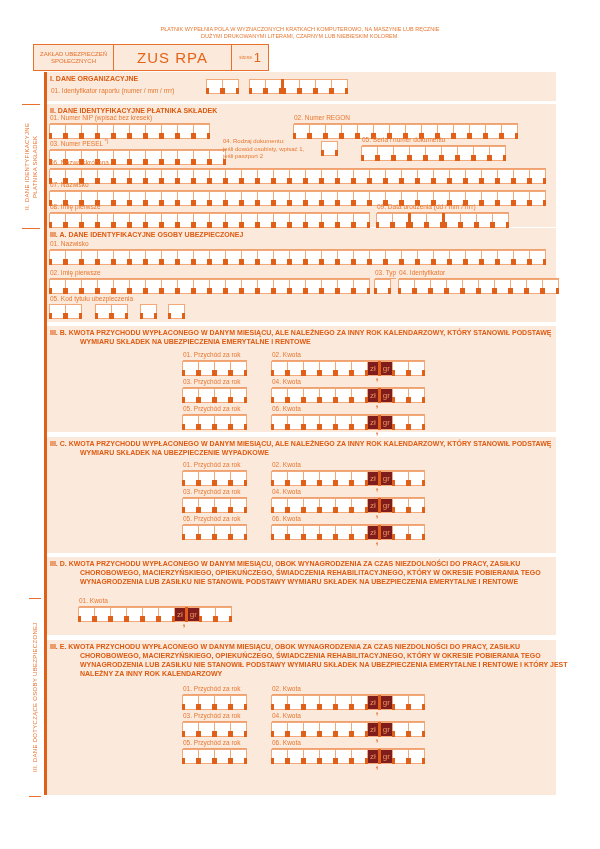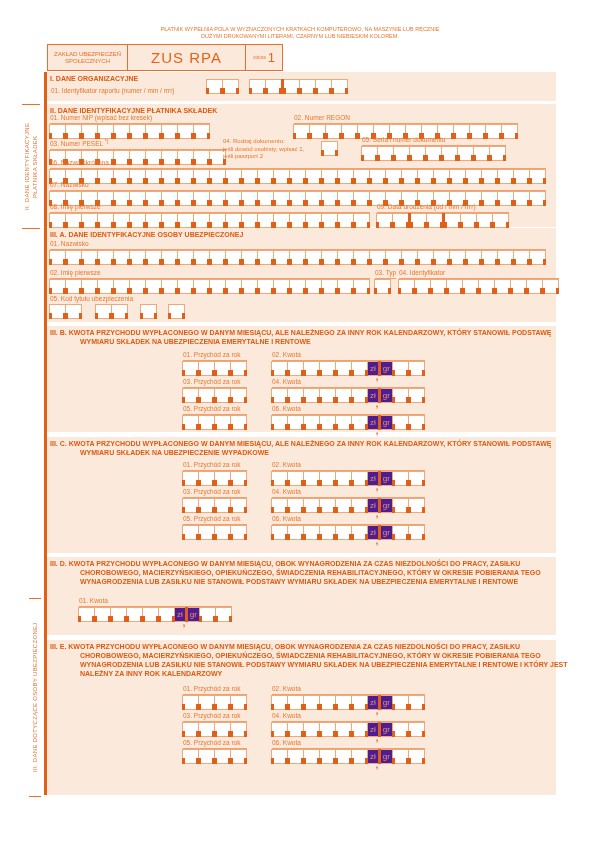--- a/index.html
+++ b/index.html
@@ -3,21 +3,21 @@
 <meta charset="utf-8">
 <style>
   html,body { margin:0; padding:0; background:#ffffff; }
   .page {
     position:relative; width:600px; height:849px; background:#ffffff;
     font-family:"Liberation Sans", sans-serif; color:#E8702A; overflow:hidden;
   }
   .instructions { position:absolute; top:26px; left:0; width:600px; text-align:center;
     font-size:5.5px; line-height:7px; color:#E8772F; }
   
-  .hdr { position:absolute; top:44px; left:47px; width:509px; height:27px; display:flex; }
+  .hdr { position:absolute; top:44px; left:33px; width:509px; height:27px; display:flex; }
   .hcell { border:1.5px solid #E8702A; background:#FBE9DB; margin-left:-1.5px;
     display:flex; align-items:center; justify-content:center; box-sizing:border-box; }
   .hcell:first-child { margin-left:0; }
   .org { width:81px; flex-direction:column; font-size:6px; line-height:7px; text-align:center; color:#E8702A; }
   .code { width:120px; font-size:15px; letter-spacing:1px; color:#E66318; }
   .pageno { width:38px; gap:2px; }
   .pageno .w { font-size:4.5px; color:#E8772F; }
   .pageno .n { font-size:13px; color:#E66318; }
   .ttl { flex:1; flex-direction:column; font-weight:bold; font-size:8px; line-height:9.5px;
     text-align:center; color:#DD5B12; }
@@ -30,21 +30,21 @@
   .flabel { display:block; align-self:stretch; min-width:max-content; font-size:6.5px; line-height:8px;
     color:#E8772F; border-bottom:1px solid #EFA26F; padding-bottom:1px; white-space:nowrap; }
   .flabel sup { font-size:5px; }
   .boxes { display:inline-flex; height:15px; margin-top:0px; }
   .bx { width:17px; margin-left:-1px; background:#ffffff; border:1px solid #F2A878;
     position:relative; box-sizing:border-box; }
   .bx::before,.bx::after { content:""; position:absolute; bottom:-1px; width:3px; height:6px; background:#E0601A; }
   .bx::before { left:-1px; } .bx::after { right:-1px; }
   .divider { width:3px; margin-left:-1px; background:#E0601A; z-index:2; }
   .kwota { display:inline-flex; height:15px; }
-  .unit { border:1px solid #F2A878; margin-left:-1px; background:#4c1d95; box-sizing:border-box;
+  .unit { border:1px solid #F2A878; margin-left:-1px; background:#7f1d1d; box-sizing:border-box;
     padding:0 2px; display:flex; align-items:center; color:#F0935B; font-size:8px; }
   .amt-sep { position:relative; width:3px; margin-left:-1px; background:#E0601A; z-index:2; }
   .amt-sep .comma { position:absolute; bottom:-6px; left:-2px; color:#E0601A; font-weight:bold; font-size:9px; }
   .txtblock { position:absolute; font-size:6px; line-height:7.5px; color:#E8772F; }
   
   .vbar { position:absolute; left:44px; top:72px; width:2.5px; height:723px; background:#E0601A; }
   .vlabel { position:absolute; display:flex; flex-direction:row; justify-content:center;
     border-top:1px solid #E8702A; border-bottom:1px solid #E8702A; }
   .vlabel span { writing-mode:vertical-rl; transform:rotate(180deg); font-size:6px;
     letter-spacing:0.3px; color:#E8702A; text-align:center; line-height:8px; }

